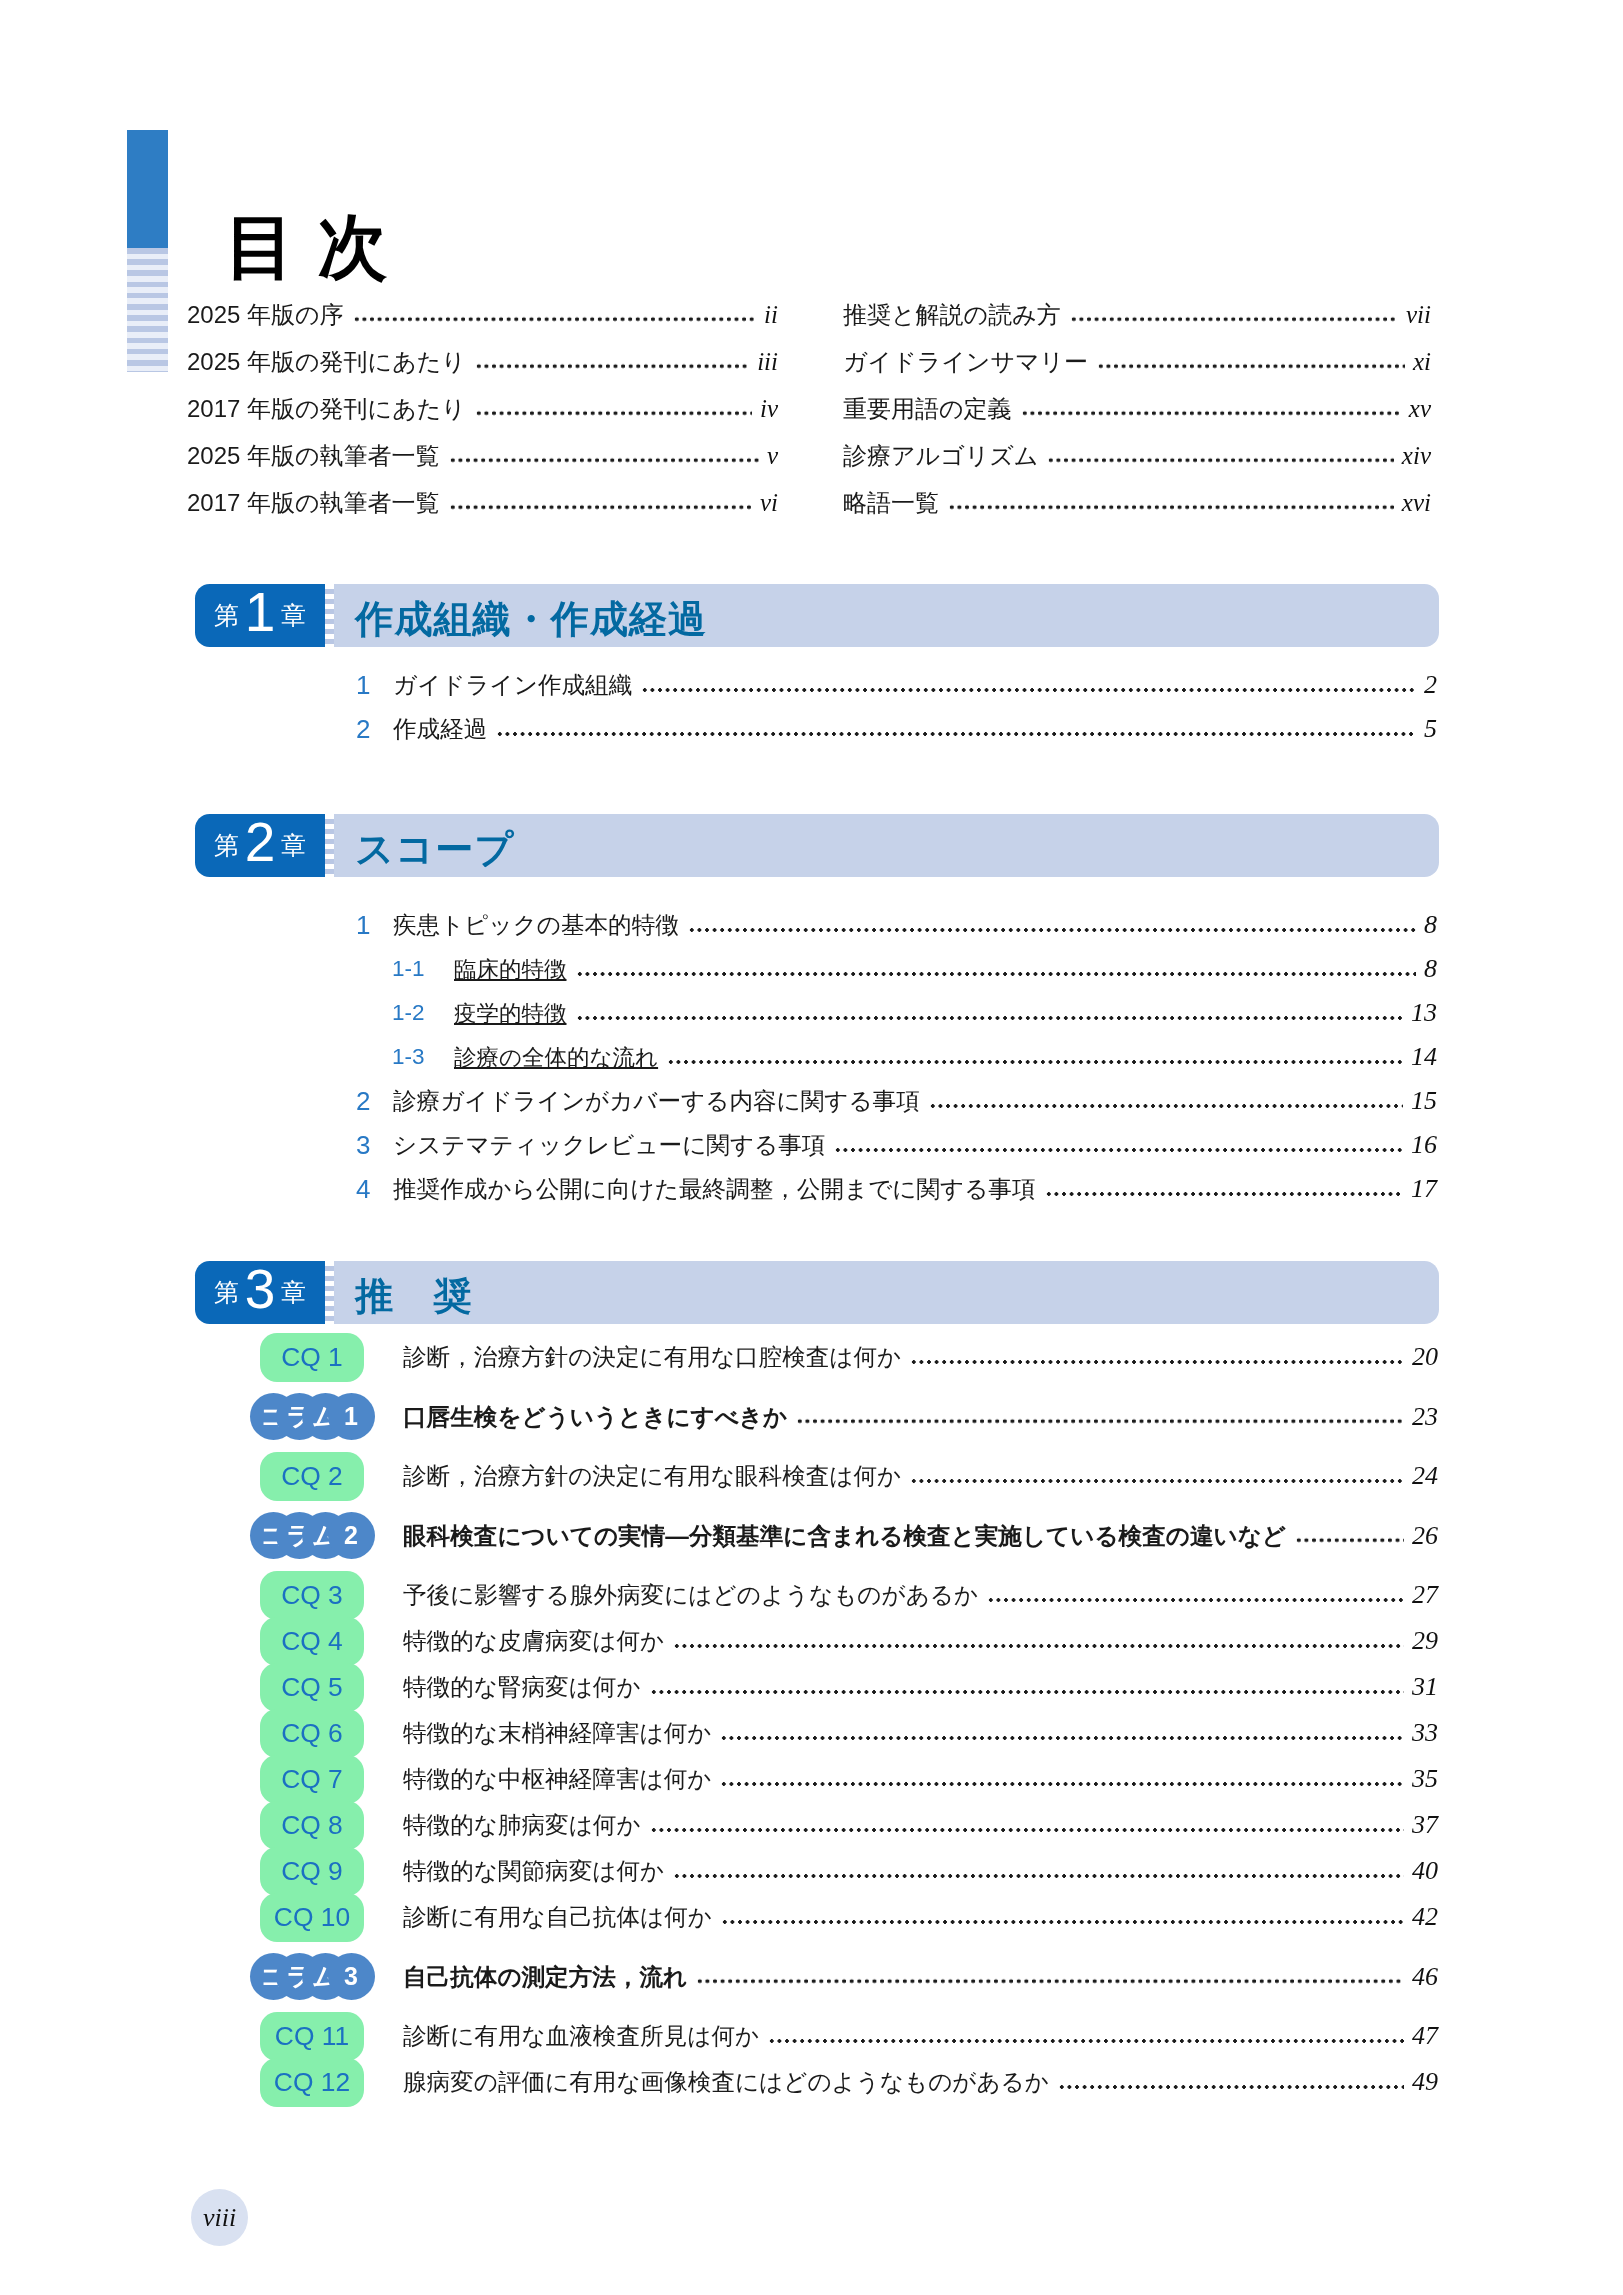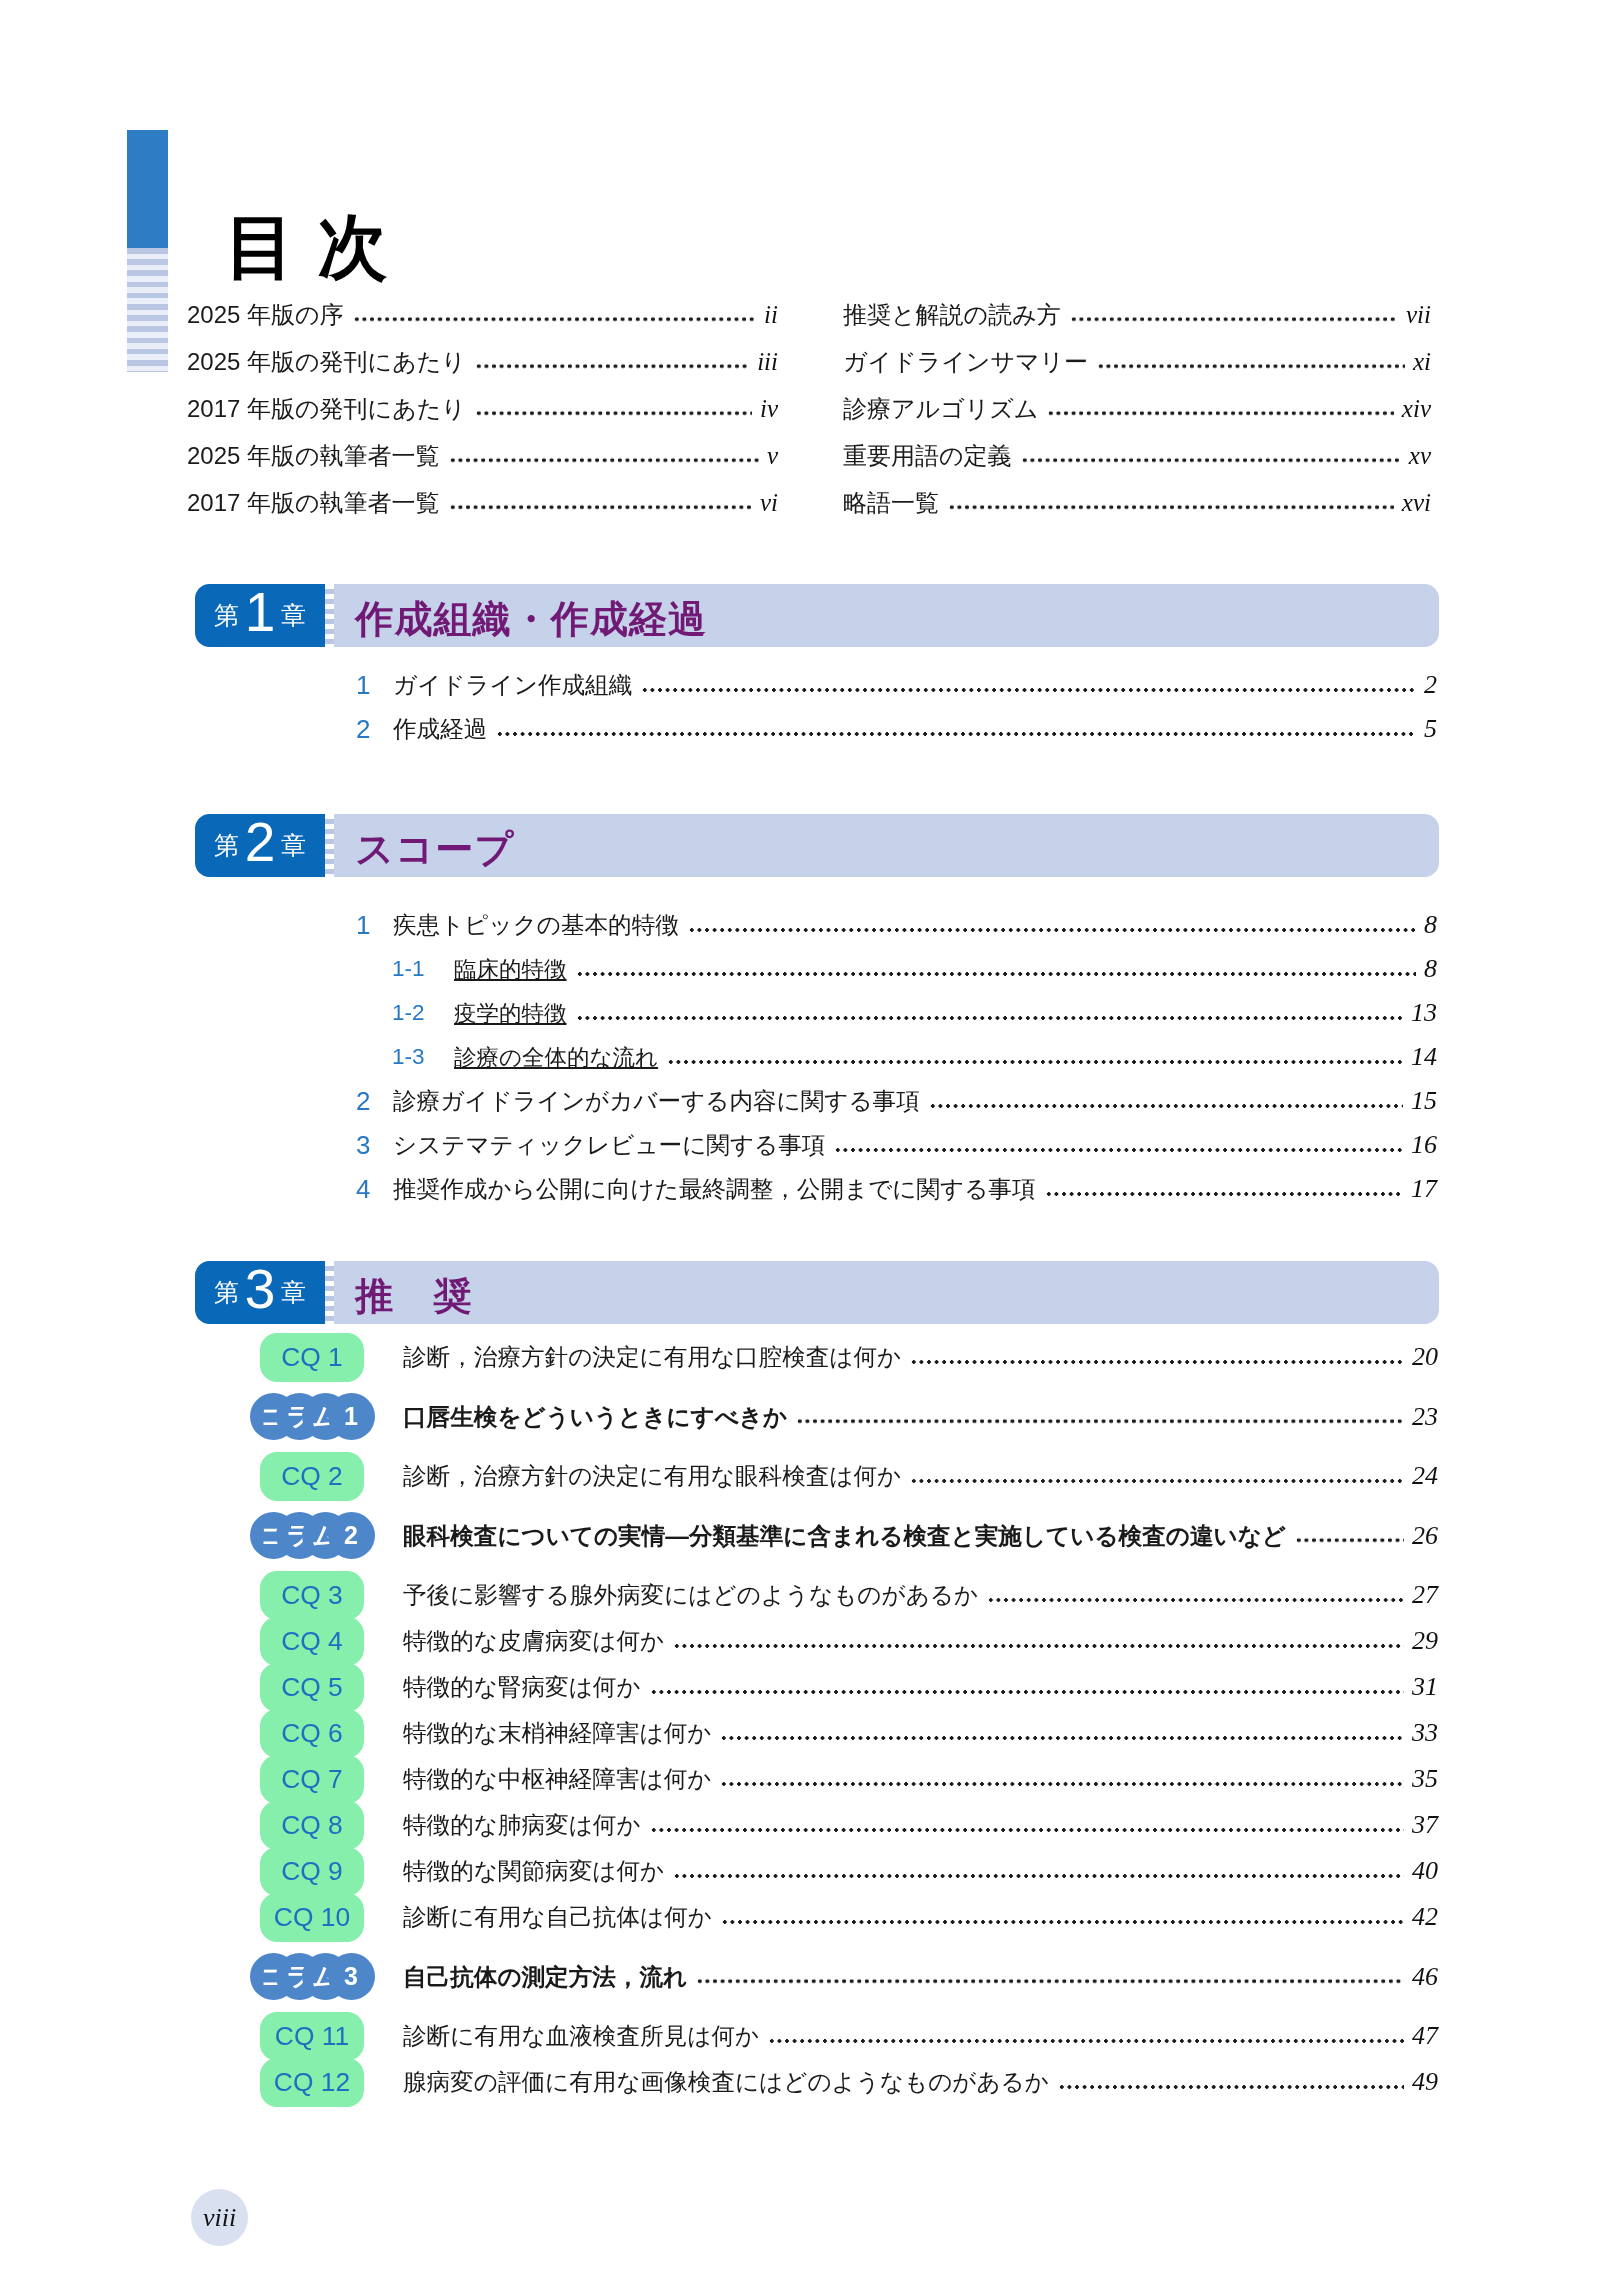--- a/index.html
+++ b/index.html
@@ -55,21 +55,21 @@
     width:130px;background:#0a68b8;border-radius:14.6px 0 0 14.6px;
     color:#fff;display:flex;align-items:center;justify-content:center;flex:0 0 auto;
   }
   .chapter-badge .pre,.chapter-badge .suf{font-size:25px;}
   .chapter-badge .num{font-size:55px;font-weight:400;line-height:1;margin:0 5.6px;transform:translateY(-2.8px);}
   .band-divider{width:9px;flex:0 0 auto;background:repeating-linear-gradient(180deg,#ffffff 0 5px,#b9c7e4 5px 10px);}
   .band-body{
     flex:1;background:#c6d2e9;border-radius:0 14.6px 14.6px 0;
     display:flex;align-items:center;padding-left:21.3px;
   }
-  .band-title{font-size:38px;font-weight:700;color:#701a75;letter-spacing:1.1px;margin-top:8px;}
+  .band-title{font-size:38px;font-weight:700;color:#0369a1;letter-spacing:1.1px;margin-top:8px;}
 
   
   .items{position:absolute;left:161px;width:1081px;}
   #chapter-1 .items{top:79px;} #chapter-2 .items{top:89px;}
   .item-row{display:flex;align-items:center;height:44px;}
   .item-num{color:#2879c5;font-size:26px;min-width:37px;flex:0 0 auto;}
   .item-label{font-size:23.6px;white-space:nowrap;}
   .item-row.sub{padding-left:36px;}
   .item-row.sub .item-num{font-size:22.5px;min-width:62px;}
   .item-row.sub .item-label{font-size:22.5px;text-decoration:underline;}
@@ -146,28 +146,28 @@
         <span class="fm-label">推奨と解説の読み方</span>
         <div class="leader"></div>
         <span class="pagenum">vii</span>
       </div>
       <div class="fm-row">
         <span class="fm-label">ガイドラインサマリー</span>
         <div class="leader"></div>
         <span class="pagenum">xi</span>
       </div>
       <div class="fm-row">
+        <span class="fm-label">重要用語の定義</span>
+        <div class="leader"></div>
+        <span class="pagenum">xv</span>
+      </div>
+      <div class="fm-row">
         <span class="fm-label">診療アルゴリズム</span>
         <div class="leader"></div>
         <span class="pagenum">xiv</span>
-      </div>
-      <div class="fm-row">
-        <span class="fm-label">重要用語の定義</span>
-        <div class="leader"></div>
-        <span class="pagenum">xv</span>
       </div>
       <div class="fm-row">
         <span class="fm-label">略語一覧</span>
         <div class="leader"></div>
         <span class="pagenum">xvi</span>
       </div>
     </div>
 
   <div class="chapter" id="chapter-1">
     <div class="band">

